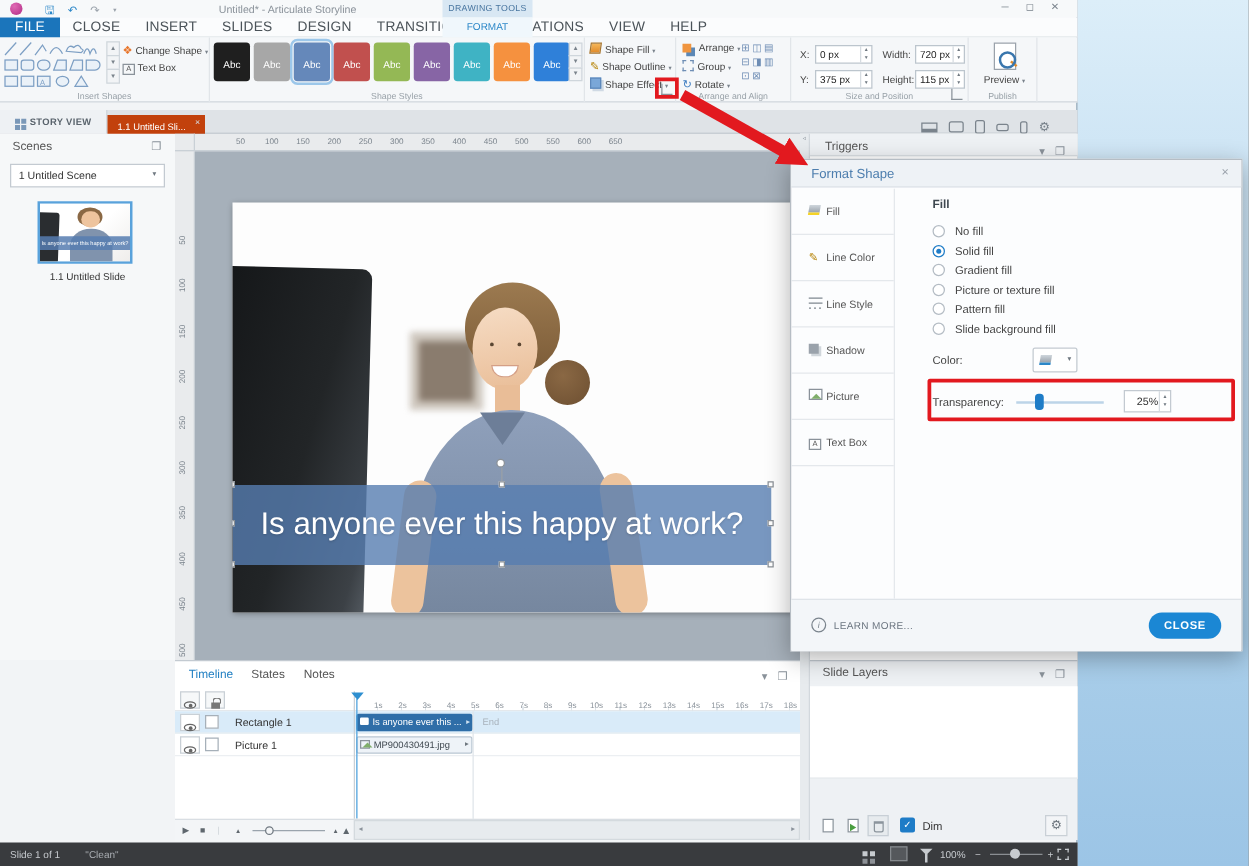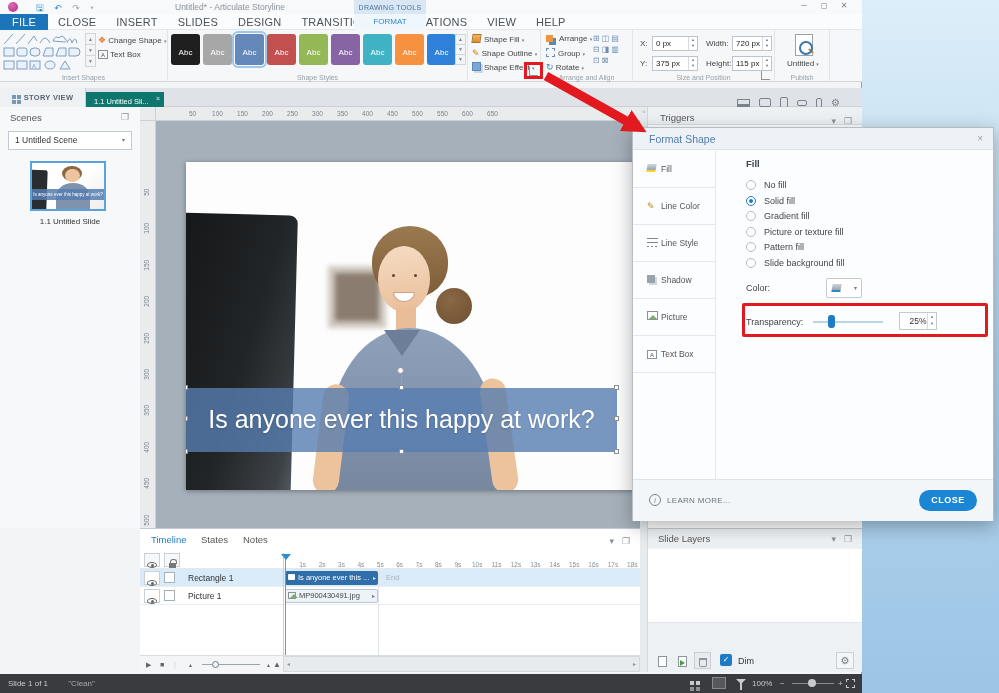--- a/index.html
+++ b/index.html
@@ -57,21 +57,21 @@
 .spinbox{position:absolute;height:15px;background:#fff;border:1px solid #bcc5cd;font-size:8px;color:#222;line-height:13px;padding-left:3px}
 .spinbox .arr{position:absolute;right:0;top:0;width:9px;height:13px;border-left:1px solid #d6dce1;font-size:4px;color:#6f7880;text-align:center;line-height:6px}
 .previcon{position:absolute;left:20px;top:4px;width:18px;height:22px;background:#fff;border:1px solid #9aa2ab}
 .previcon:after{content:"";position:absolute;left:3px;top:6px;width:10px;height:10px;border:2px solid #3a76ad;border-radius:50%}
 .previcon:before{content:"";position:absolute;left:12px;top:15px;width:6px;height:2px;background:#e08a2a;transform:rotate(40deg)}
 
 
 #viewtabs{position:absolute;left:0;top:88px;width:862px;height:19px;background:#dfe3e7;border-bottom:1px solid #c9d0d6}
 #storytab{position:absolute;left:0;top:0;width:86px;height:19px;background:#eef1f4;border-right:1px solid #c9d0d6;font-size:7.5px;font-weight:bold;color:#5a646d;line-height:19px;text-align:center;letter-spacing:.3px}
 #storytab .grid{display:inline-block;width:4px;height:4px;background:#7a98b8;box-shadow:5px 0 0 #7a98b8,0 5px 0 #7a98b8,5px 5px 0 #7a98b8;margin-right:8px;vertical-align:1px}
-#slidetab{position:absolute;left:86px;top:4px;width:78px;height:19px;background:#0f766e;color:#fff;font-size:7.5px;line-height:19px;padding-left:8px}
+#slidetab{position:absolute;left:86px;top:4px;width:78px;height:19px;background:#c2410c;color:#fff;font-size:7.5px;line-height:19px;padding-left:8px}
 #slidetab .x{position:absolute;right:4px;top:-3px;font-size:7px;color:#d7e9f7}
 .devicons{position:absolute;top:5px;right:22px;height:12px}
 .devicons span{display:inline-block;margin-left:9px;border:1px solid #7a838c;vertical-align:middle}
 .d-laptop{width:13px;height:8px;border-bottom-width:3px!important}
 .d-tabl{width:12px;height:9px;border-radius:2px}
 .d-tabp{width:8px;height:11px;border-radius:2px}
 .d-phl{width:10px;height:6px;border-radius:2px}
 .d-php{width:6px;height:10px;border-radius:2px}
 .d-gear{border:none!important;color:#7a838c;font-size:10px;width:auto}
 
@@ -323,21 +323,21 @@
         <span class="spinlab" style="left:7px;top:29px">Y:</span>
         <span class="spinbox" style="left:19px;top:26px;width:46px"><span>375 px</span><span class="arr">▲<br>▼</span></span>
         <span class="spinlab" style="left:73px;top:29px">Height:</span>
         <span class="spinbox" style="left:99px;top:26px;width:40px"><span>115 px</span><span class="arr">▲<br>▼</span></span>
         <span class="glabel">Size and Position</span>
         <span class="launcher" style="right:4px;bottom:2px"></span>
       </div>
 
       <div class="rgroup" style="left:775px;width:55px">
         <span class="previcon"></span>
-        <span class="rbtn" style="left:12px;top:29px"><span>Untitled</span> <span class="car">▾</span></span>
+        <span class="rbtn" style="left:12px;top:29px"><span>Preview</span> <span class="car">▾</span></span>
         <span class="glabel">Publish</span>
       </div>
     </div>
 
     <div id="viewtabs">
       <div id="storytab"><span class="grid"></span><span>STORY VIEW</span></div>
       <div id="slidetab"><span>1.1 Untitled Sli...</span><span class="x">×</span></div>
       <div class="devicons">
         <span class="d-laptop"></span><span class="d-tabl"></span><span class="d-tabp"></span><span class="d-phl"></span><span class="d-php"></span><span class="d-gear">⚙</span>
       </div>

